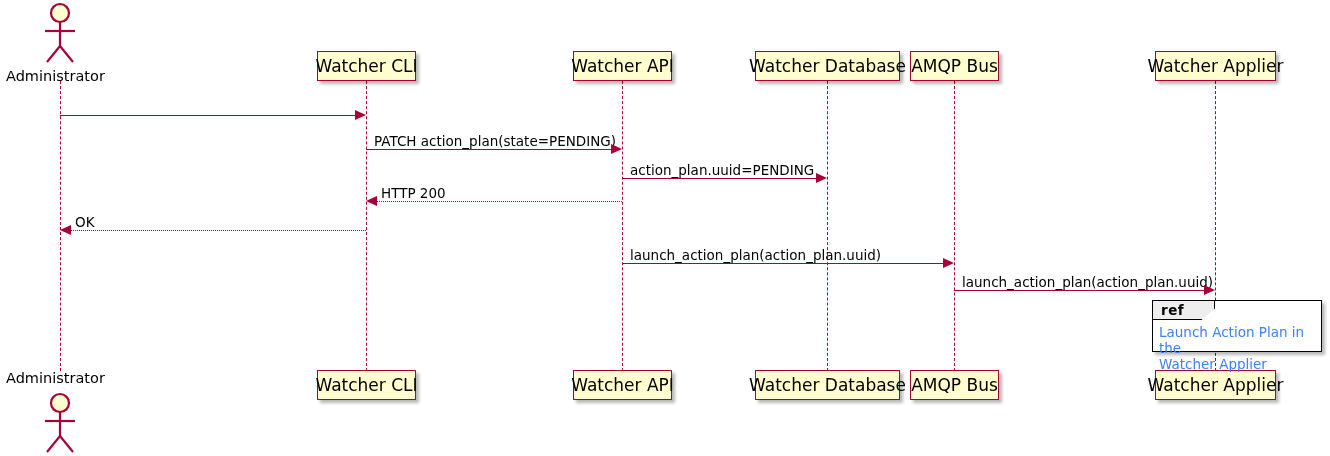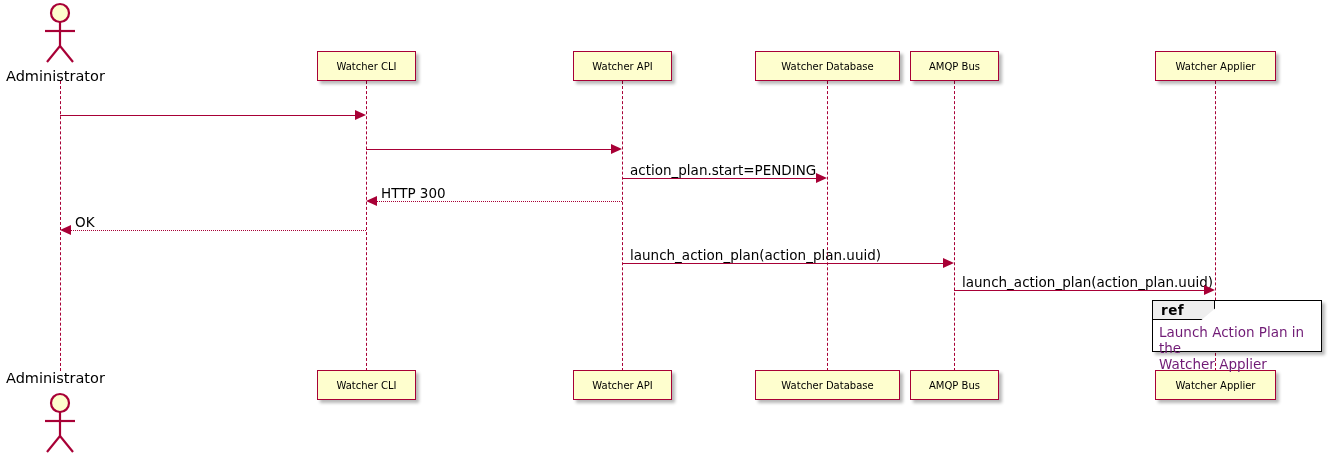--- a/index.html
+++ b/index.html
@@ -11,21 +11,21 @@
   #diagram{position:absolute;left:0;top:0;width:1330px;height:404px;}
 
   
   .participant{
     position:absolute;
     background:#FEFECE;
     border:1.5px solid #A80036;
     box-shadow:3px 3px 3px rgba(0,0,0,0.28);
     box-sizing:border-box;
     display:flex;align-items:center;justify-content:center;
-    font-size:10px;
+    font-size:17px;
     color:#000;
     white-space:nowrap;
     height:30px;
   }
   
   .actor-label{
     position:absolute;font-size:14.5px;white-space:nowrap;color:#000;
   }
   .actor-fig{position:absolute;}
   
@@ -71,21 +71,21 @@
     padding:0 8px 0 8px;
     display:flex;align-items:center;
     font-size:13.5px;font-weight:bold;
     letter-spacing:0.5px;
     clip-path:polygon(0 0,100% 0,100% 40%,78% 100%,0 100%);
   }
   .ref-body{
     position:absolute;left:0;top:21px;
     padding:2px 6px;
     font-size:13.5px;line-height:16px;
-    color:#701a75;
+    color:#3b82f6;
   }
 </style>
 </head>
 <body>
 
 <div id="diagram">
 
   <div class="lifeline" style="left:60px;top:81px;height:290px;"></div>
   <div class="lifeline" style="left:366px;top:81px;height:290px;"></div>
   <div class="lifeline" style="left:622px;top:81px;height:290px;"></div>
@@ -123,28 +123,29 @@
 
   <div class="participant" style="left:317px;top:370px;width:99px;">Watcher CLI</div>
   <div class="participant" style="left:573px;top:370px;width:99px;">Watcher API</div>
   <div class="participant" style="left:755px;top:370px;width:145px;">Watcher Database</div>
   <div class="participant" style="left:910px;top:370px;width:89px;">AMQP Bus</div>
   <div class="participant" style="left:1155px;top:370px;width:121px;">Watcher Applier</div>
 
   <div class="msg-line" style="left:60px;top:115px;width:295px;"></div>
   <div class="arrowhead right" style="left:355px;top:110px;"></div>
 
+  <div class="msg-label" style="left:374px;top:133px;">PATCH action_plan(state=PENDING)</div>
   <div class="msg-line" style="left:366px;top:149px;width:245px;"></div>
   <div class="arrowhead right" style="left:611px;top:144px;"></div>
 
-  <div class="msg-label" style="left:630px;top:162px;">action_plan.start=PENDING</div>
+  <div class="msg-label" style="left:630px;top:162px;">action_plan.uuid=PENDING</div>
   <div class="msg-line" style="left:622px;top:178px;width:194px;"></div>
   <div class="arrowhead right" style="left:816px;top:173px;"></div>
 
-  <div class="msg-label" style="left:381px;top:185px;">HTTP 300</div>
+  <div class="msg-label" style="left:381px;top:185px;">HTTP 200</div>
   <div class="msg-line dotted" style="left:377px;top:201px;width:245px;"></div>
   <div class="arrowhead left" style="left:366px;top:196px;"></div>
 
   <div class="msg-label" style="left:75px;top:214px;">OK</div>
   <div class="msg-line dotted" style="left:71px;top:230px;width:295px;"></div>
   <div class="arrowhead left" style="left:60px;top:225px;"></div>
 
   <div class="msg-label" style="left:630px;top:247px;">launch_action_plan(action_plan.uuid)</div>
   <div class="msg-line" style="left:622px;top:263px;width:321px;"></div>
   <div class="arrowhead right" style="left:943px;top:258px;"></div>

